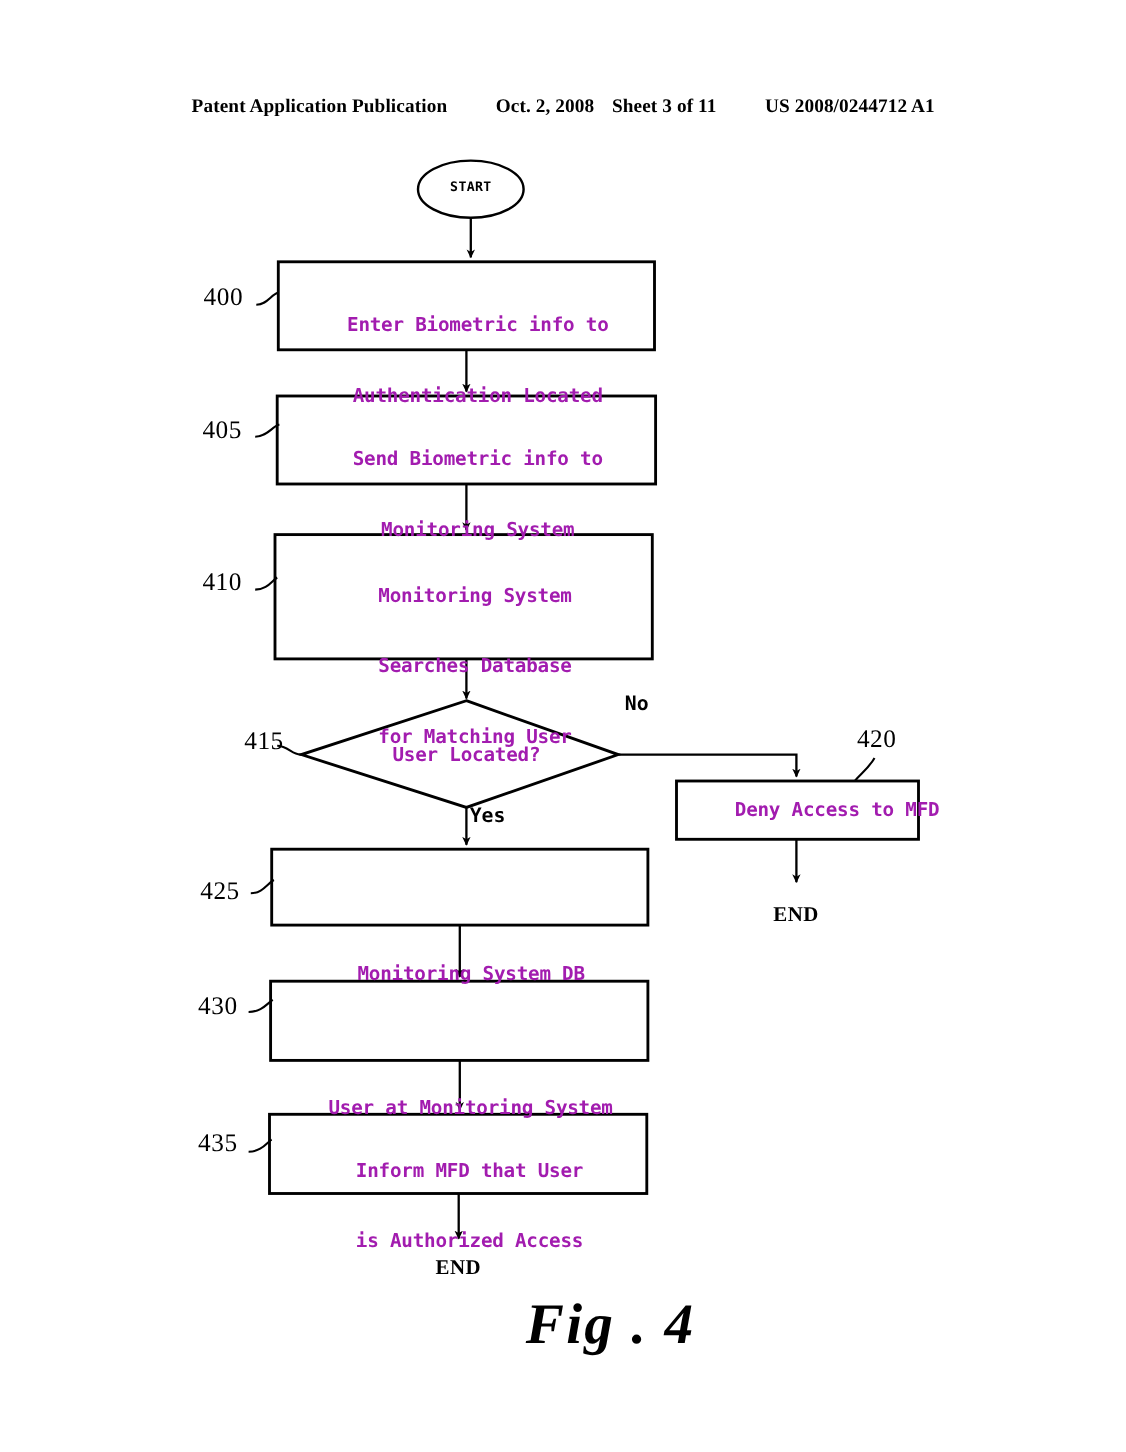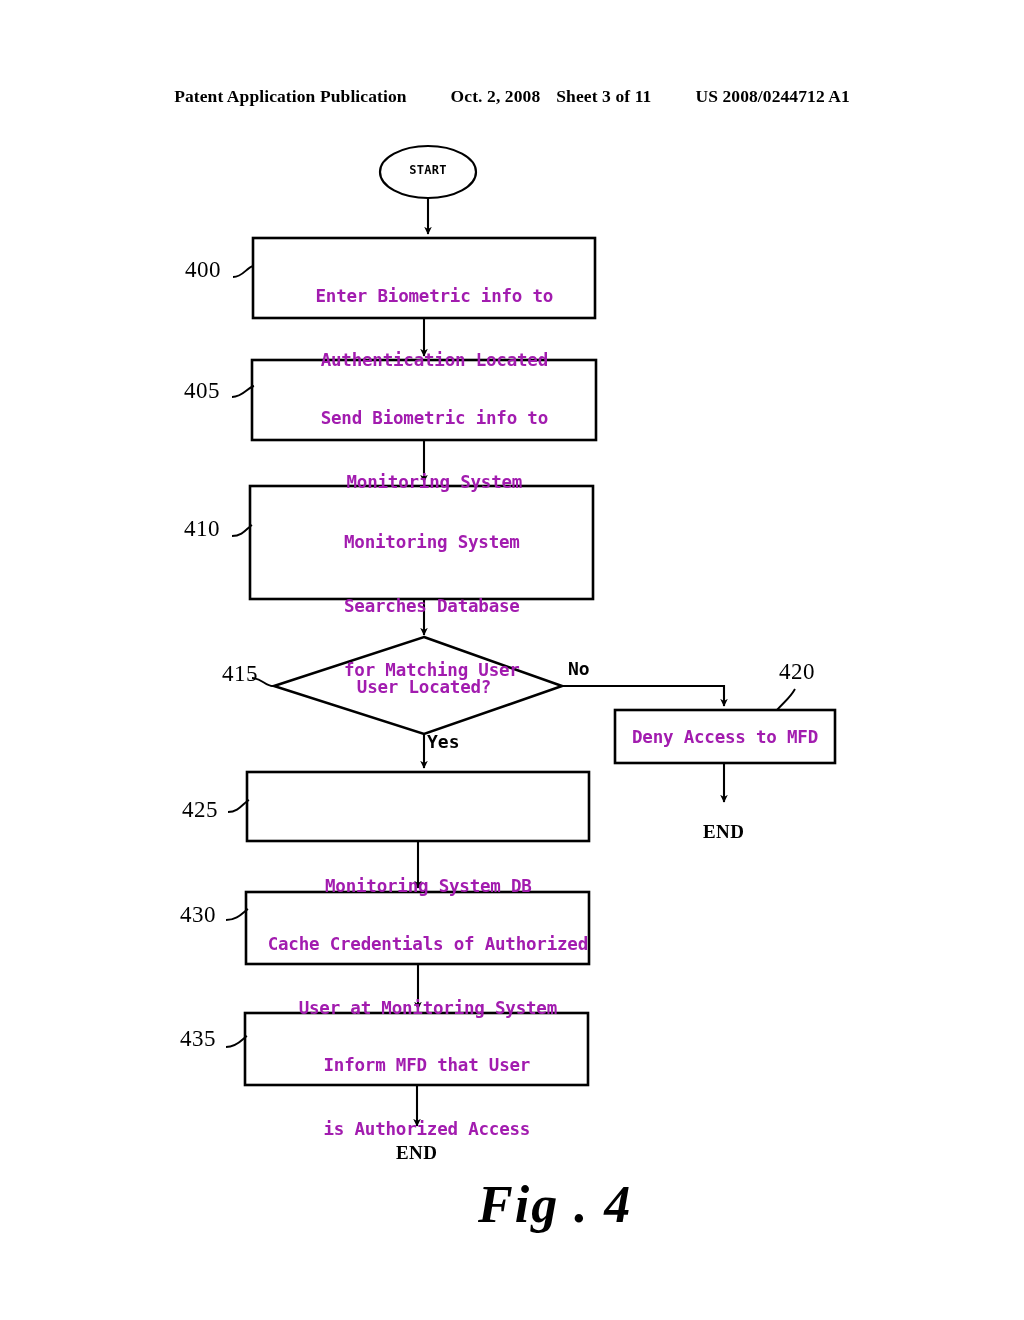--- a/index.html
+++ b/index.html
@@ -185,37 +185,37 @@
 <div class="ref-num" style="left:184px; top:516px;">410</div>
 <div class="node-text" style="left:250px; top:494px; width:343px;">
   <span>Monitoring System</span><br>
   <span>Searches Database</span><br>
   <span>for Matching User</span>
 </div>
 
 <div class="ref-num" style="left:222px; top:661px;">415</div>
 <div class="node-text" style="left:284px; top:671px; width:280px;">User Located?</div>
 
-<div class="branch-label" style="left:568px; top:658px;">No</div>
+<div class="branch-label" style="left:568px; top:629px;">No</div>
 <div class="branch-label" style="left:427px; top:731px;">Yes</div>
 
 <div class="ref-num" style="left:779px; top:659px;">420</div>
-<div class="node-text" style="left:615px; top:721px; width:220px;">Deny Access to MFD</div>
+<div class="node-text" style="left:615px; top:721px; width:220px;padding-left:36px;">Deny Access to MFD</div>
 
 <div class="end-text" style="left:703px; top:821px;">END</div>
 
 <div class="ref-num" style="left:182px; top:797px;">425</div>
 <div class="node-text" style="left:247px; top:774px; width:342px;">
   <br>
   <span>Monitoring System DB</span>
 </div>
 
 <div class="ref-num" style="left:180px; top:902px;">430</div>
 <div class="node-text" style="left:246px; top:896px; width:343px;">
-  <span>Cache Credentials of Authorized</span><br>
+  <br>
   <span>User at Monitoring System</span>
 </div>
 
 <div class="ref-num" style="left:180px; top:1026px;">435</div>
 <div class="node-text" style="left:245px; top:1017px; width:343px;">
   <span>Inform MFD that User</span><br>
   <span>is Authorized Access</span>
 </div>
 
 <div class="end-text" style="left:396px; top:1142px;">END</div>

